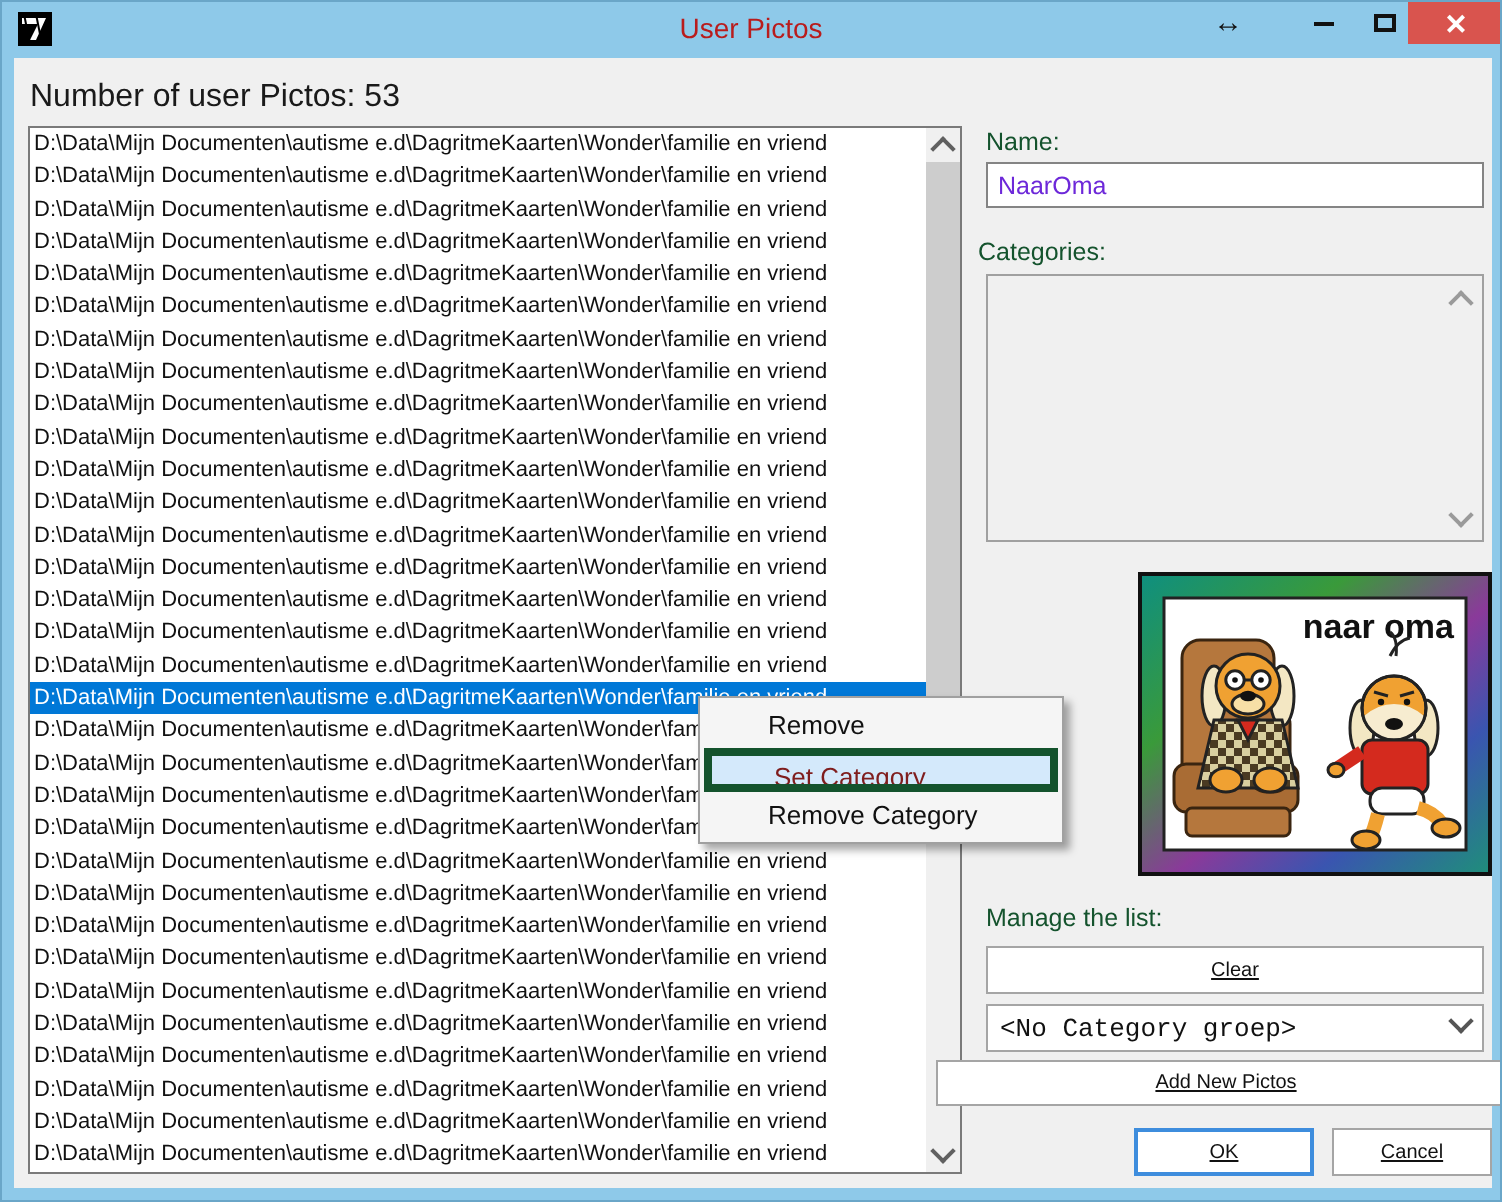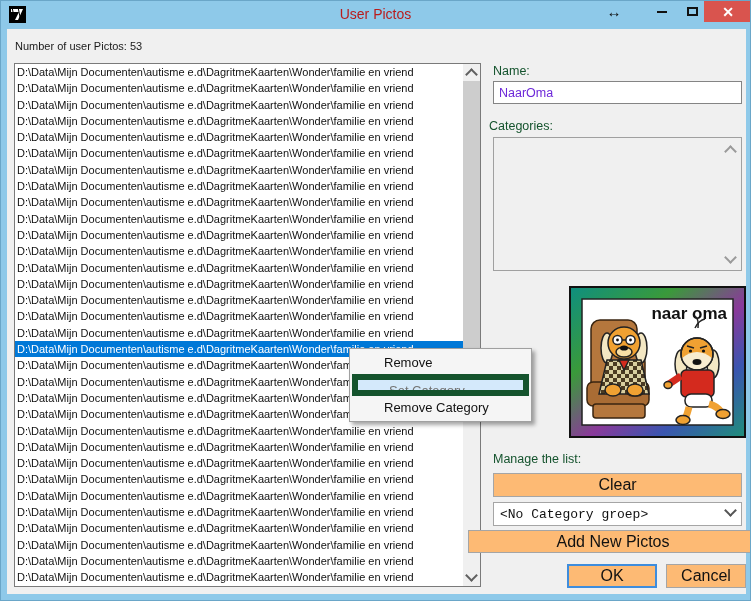--- a/index.html
+++ b/index.html
@@ -10,45 +10,45 @@
   .title{position:absolute;left:0;top:0;width:100%;height:28px;line-height:26px;text-align:center;font-size:14px;color:#b91c1c;}
   .cap-btn{position:absolute;top:0;height:21px;display:flex;align-items:center;justify-content:center;color:#111;font-size:13px;}
   .btn-resize{left:598px;width:30px;font-size:15px;}
   .btn-min{left:648px;width:26px;}
   .btn-max{left:678px;width:26px;}
   .min-glyph{display:inline-block;width:10px;height:2px;background:#111;}
   .max-glyph{display:inline-block;width:11px;height:9px;border:2px solid #111;box-sizing:border-box;}
   .btn-close{left:703px;width:48px;background:#d9544e;color:#fff;font-size:14px;font-weight:bold;}
   
   .client{position:absolute;left:6px;top:28px;width:739px;height:565px;background:#f0f0f0;}
-  .count-label{position:absolute;left:14px;top:39px;font-size:11px;color:#1a1a1a;}
+  .count-label{position:absolute;left:14px;top:39px;font-size:16px;color:#1a1a1a;}
   
   .filelist{position:absolute;left:13px;top:62px;width:467px;height:524px;background:#fff;border:1px solid #7a7a7a;box-sizing:border-box;}
   .rows{position:absolute;left:0;top:0;right:17px;bottom:0;overflow:hidden;}
   .row{height:16.3px;line-height:16.3px;font-size:11px;color:#111;white-space:nowrap;overflow:hidden;padding-left:2px;}
   .rows .selected{background:#0078d7;color:#fff;}
   .scrollbar{position:absolute;right:0;top:0;width:17px;height:100%;background:#f0f0f0;}
   .sb-btn{position:absolute;left:0;width:17px;height:17px;display:flex;align-items:center;justify-content:center;}
   .sb-up{top:0;} .sb-down{bottom:0;}
   .sb-thumb{position:absolute;left:0;top:17px;width:17px;height:292px;background:#cdcdcd;}
   .chev{display:inline-block;width:7px;height:7px;border-left:2px solid #606060;border-bottom:2px solid #606060;}
   .chev.up{transform:rotate(135deg);margin-top:4px;}
   .chev.down{transform:rotate(-45deg);margin-bottom:4px;}
   .chev.gray{border-color:#9a9a9a;}
   
   .ctxmenu{position:absolute;left:348px;top:347px;width:183px;background:#f5f5f5;border:1px solid #a0a0a0;padding:2px;box-sizing:border-box;box-shadow:3px 3px 4px rgba(0,0,0,0.35);z-index:10;}
   .ctxmenu .row{height:22.5px;line-height:22.5px;font-size:13px;color:#111;padding-left:31px;box-sizing:border-box;border:1px solid transparent;}
-  .ctxmenu .selected{background:#d4e9fb;border:6px solid #14532d;color:#737373;}
+  .ctxmenu .selected{background:#d4e9fb;border:4px solid #14532d;color:#7f1d1d;}
   
   .rp-label{position:absolute;font-size:12.5px;color:#14532d;}
   .name-input{position:absolute;left:492px;top:80px;width:249px;height:23px;border:1px solid #848484;background:#fff;font-family:"Liberation Sans",sans-serif;font-size:12.5px;color:#6d28d9;padding:0 5px;box-sizing:border-box;}
   .cat-box{position:absolute;left:492px;top:136px;width:249px;height:134px;background:#f0f0f0;border:1px solid #a0a0a0;box-sizing:border-box;}
   .cat-chev{position:absolute;right:4px;display:flex;align-items:center;justify-content:center;width:14px;height:14px;}
   .picture{position:absolute;left:568px;top:285px;width:177px;height:152px;}
-  .btn{position:absolute;background:#fdba74;border:1px solid #a5a5a5;box-sizing:border-box;display:flex;align-items:center;justify-content:center;font-size:16px;color:#111;cursor:default;}
+  .btn{position:absolute;background:#ffffff;border:1px solid #a5a5a5;box-sizing:border-box;display:flex;align-items:center;justify-content:center;font-size:10px;color:#111;cursor:default;text-decoration:underline;}
   .btn-clear{left:492px;top:472px;width:249px;height:24px;}
   .btn-add{left:467px;top:529px;width:290px;height:23px;}
   .btn-ok{left:566px;top:563px;width:90px;height:24px;border:2px solid #3e8ddd;}
   .btn-cancel{left:665px;top:563px;width:80px;height:24px;}
   .select{position:absolute;left:492px;top:501px;width:249px;height:24px;background:#fff;border:1px solid #a5a5a5;box-sizing:border-box;display:flex;align-items:center;font-size:13px;color:#111;padding:0 6px;font-family:Liberation Mono, monospace;}
   .select .sel-text{flex:1;overflow:hidden;white-space:nowrap;}
   .select .chev{border-color:#555;margin-top:-3px;}
 </style>
 </head>
 <body>

